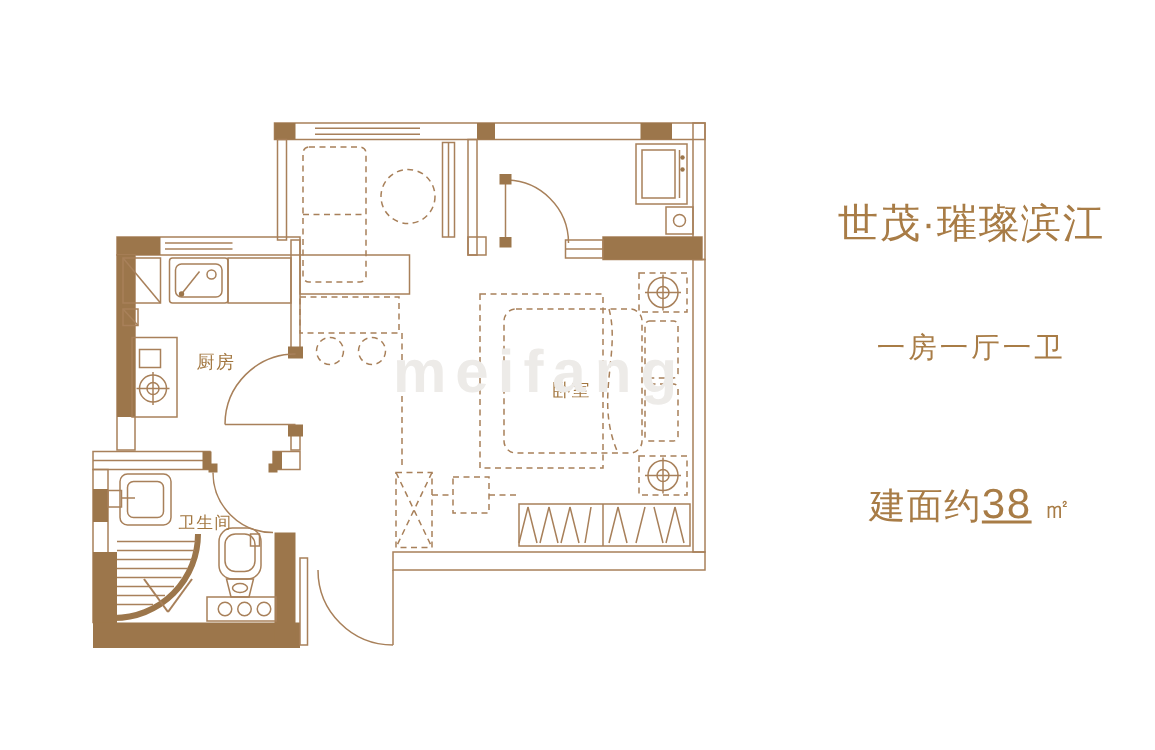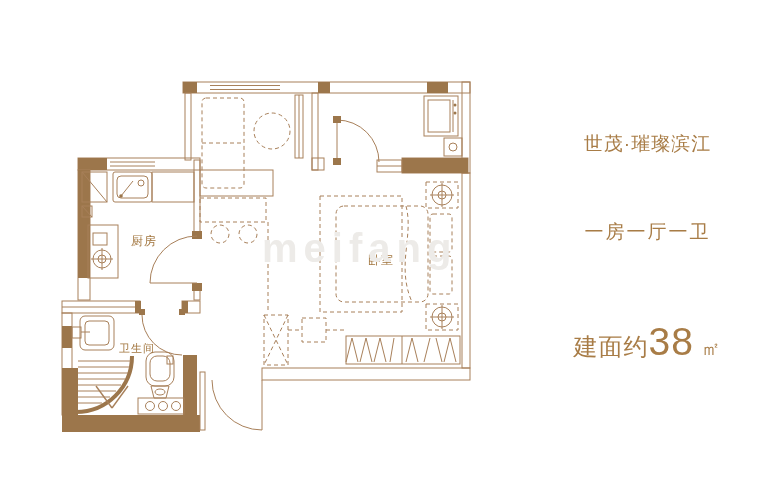--- a/index.html
+++ b/index.html
@@ -9,24 +9,24 @@
   .ln{fill:none;stroke:#a8805a;stroke-width:1;}
   .ln2{fill:none;stroke:#a8805a;stroke-width:1.4;}
   .thick{fill:none;stroke:#9c764b;stroke-width:4;}
   .wall{fill:#9c764b;stroke:none;}
   .dash{fill:none;stroke:#a8805a;stroke-width:1;stroke-dasharray:4 3;}
   .room-label{fill:#a2763f;font-size:12px;letter-spacing:1px;}
   .room-label.small{font-size:11px;}
   .watermark{position:absolute;left:262px;top:226px;font-size:40px;letter-spacing:6px;
              color:#edebe8;font-weight:bold;user-select:none;}
   .info{position:absolute;left:540px;top:0;width:215px;text-align:center;color:#a87c46;}
-  .info .title{position:absolute;left:0;top:131px;width:215px;font-size:19px;letter-spacing:1px;}
+  .info .title{position:absolute;left:0;top:131px;width:215px;font-size:27px;letter-spacing:1px;}
   .info .layout{position:absolute;left:0;top:219px;width:215px;font-size:19px;letter-spacing:2px;}
   .info .area{position:absolute;left:0;top:320px;width:215px;font-size:24px;letter-spacing:1px;}
-  .info .area .num{font-size:39px;}
+  .info .area .num{font-size:28px;text-decoration:underline;}
   .info .area .unit{font-size:19px;}
 </style>
 </head>
 <body>
 
 <div class="stage">
 
   <svg width="500" height="500" viewBox="0 0 500 500">
 
     <g>

